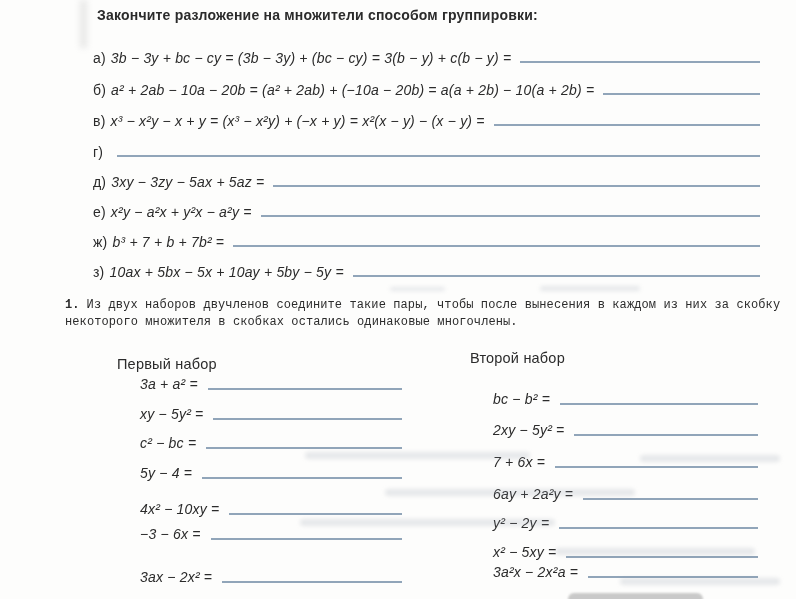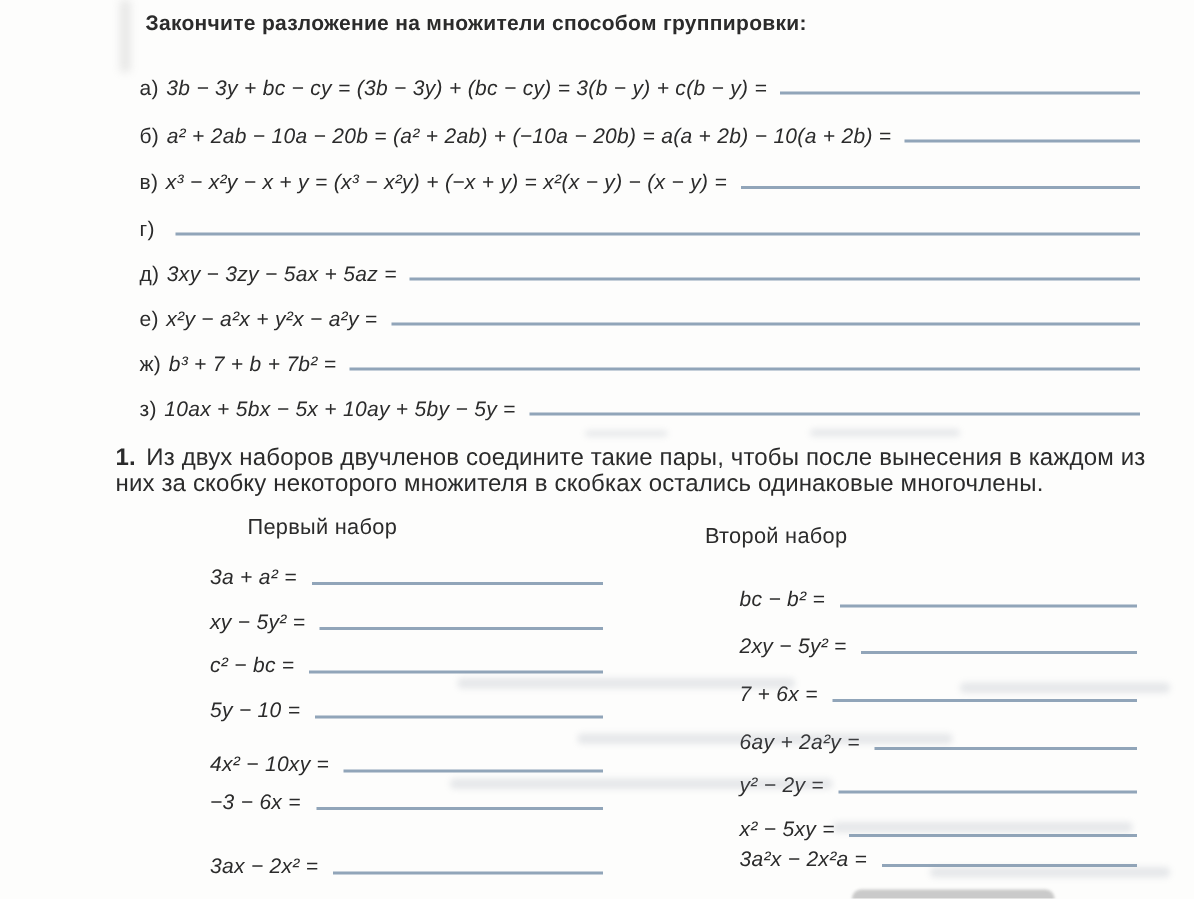--- a/index.html
+++ b/index.html
@@ -29,27 +29,27 @@
   }
   .ex-label{font-style:normal;margin-right:5px;}
   .formula{font-style:italic;margin-top:40px;}
   .answer-line{
     flex:1 1 auto;height:0;margin-left:9px;margin-bottom:3px;
     border-bottom:2px solid var(--line);opacity:.85;min-width:40px;
   }
 
   
   .task-para{
-    position:absolute;left:77px;top:297px;width:716px;
-    font-size:16px;line-height:17px;letter-spacing:.1px;
+    position:absolute;left:65px;top:297px;width:716px;
+    font-size:12px;line-height:17px;letter-spacing:.1px;font-family:Liberation Mono, monospace;
   }
   .task-num{font-weight:700;margin-right:7px;}
 
   .set-heading{position:absolute;font-size:14.5px;letter-spacing:.2px;}
-  .set1-heading{left:117px;top:344px;margin-left:48px;}
+  .set1-heading{left:117px;top:356px;}
   .set2-heading{left:470px;top:350px;}
 
   
   .col{position:absolute;}
   .col-left{left:140px;width:262px;}
   .col-right{left:493px;width:265px;}
   .set-row{
     position:absolute;left:0;width:100%;height:20px;
     display:flex;align-items:flex-end;
     font-size:14px;font-style:italic;letter-spacing:.2px;white-space:nowrap;
@@ -133,21 +133,21 @@
     </div>
     <div class="set-row" style="top:402px">
       <span>xy − 5y² =</span>
       <span class="answer-line"></span>
     </div>
     <div class="set-row" style="top:431px">
       <span>c² − bc =</span>
       <span class="answer-line"></span>
     </div>
     <div class="set-row" style="top:461px">
-      <span>5y − 10 =</span>
+      <span>5y − 4 =</span>
       <span class="answer-line"></span>
     </div>
     <div class="set-row" style="top:497px">
       <span>4x² − 10xy =</span>
       <span class="answer-line"></span>
     </div>
     <div class="set-row" style="top:522px">
       <span>−3 − 6x =</span>
       <span class="answer-line"></span>
     </div>

